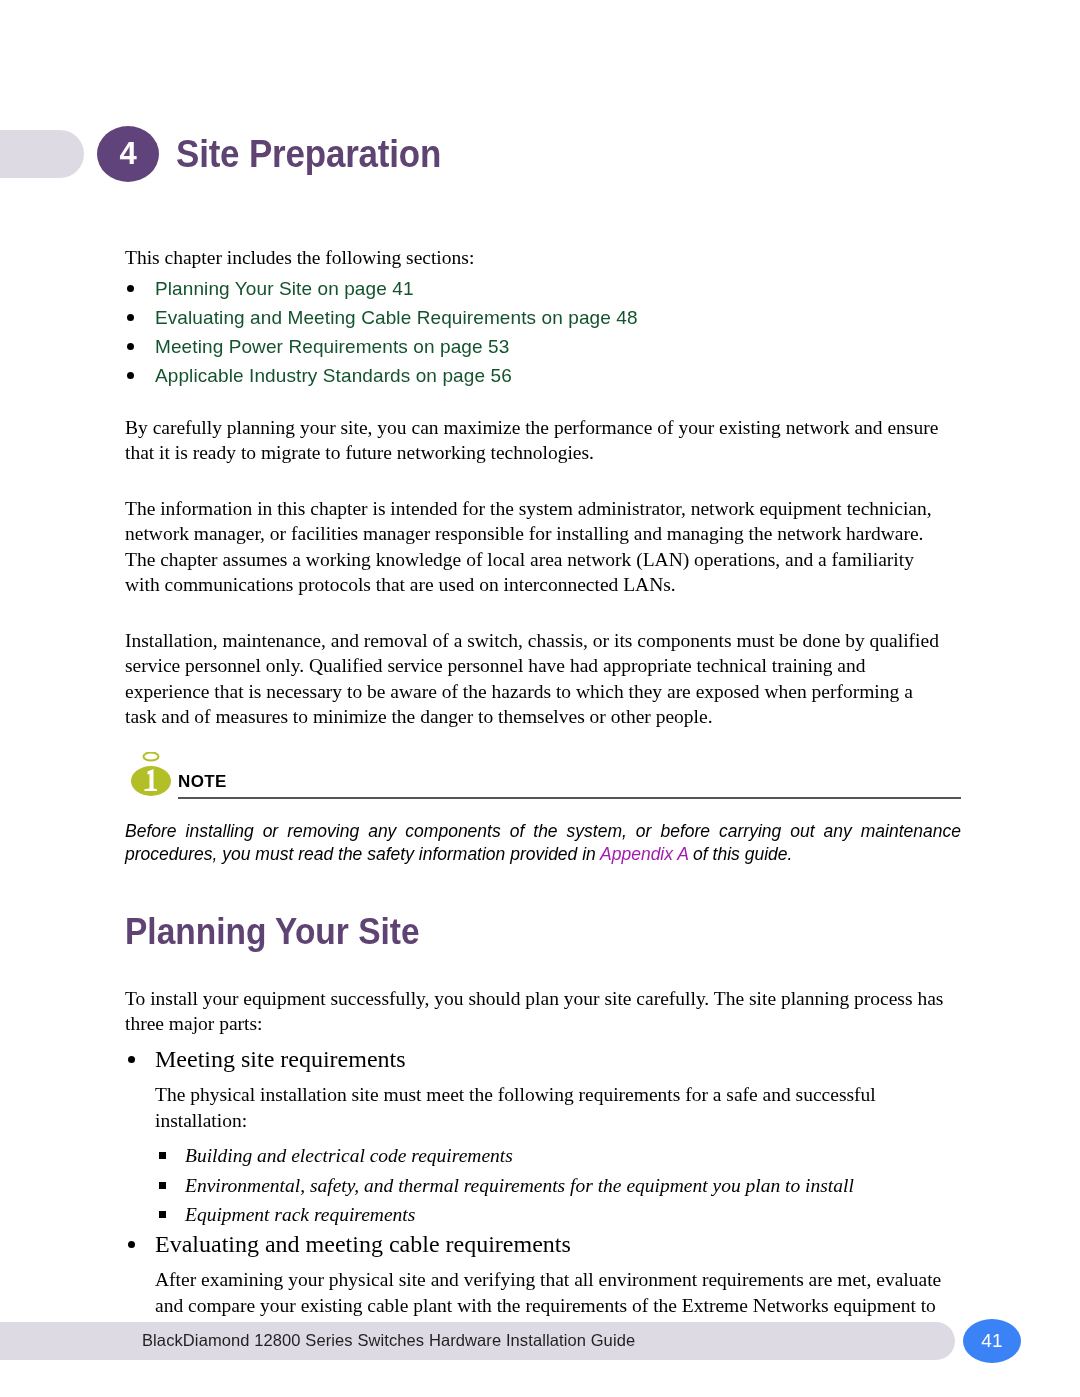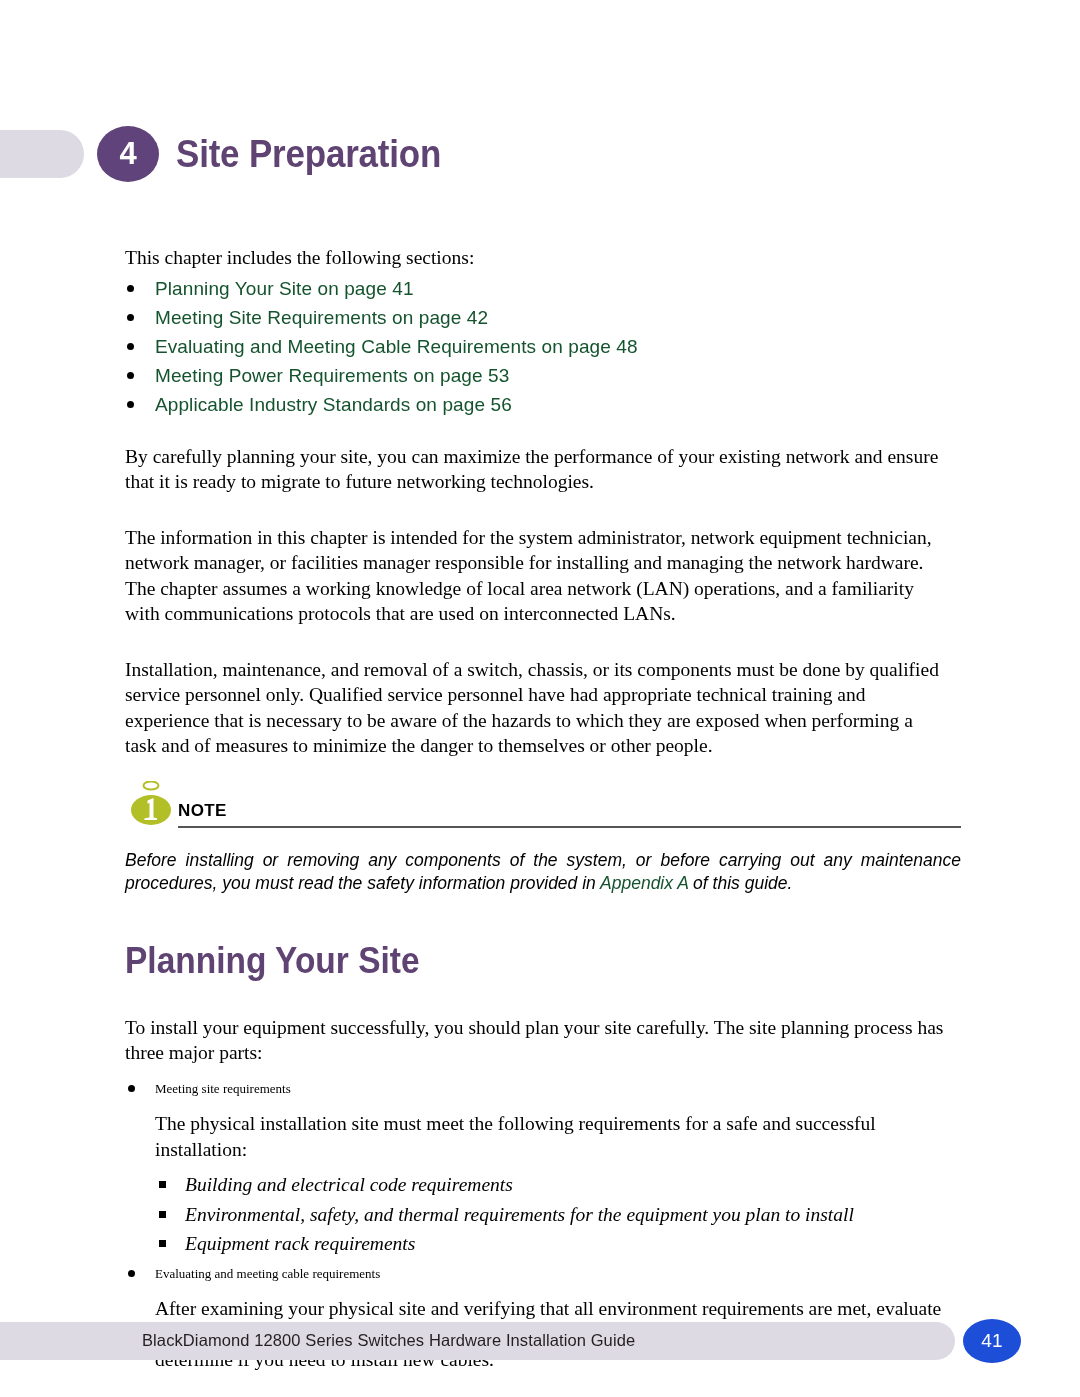--- a/index.html
+++ b/index.html
@@ -112,21 +112,21 @@
 
   
   ul.bullets {
     list-style: none;
     margin: 0;
     padding: 0;
   }
   ul.bullets > li {
     position: relative;
     padding-left: 30px;
-    font-size: 13px;
+    font-size: 24px;
     line-height: 25.5px;
     margin-bottom: 0;
   }
   ul.bullets > li .dot {
     position: absolute;
     left: 3px;
     top: 9px;
     width: 7px;
     height: 7px;
     border-radius: 50%;
@@ -196,21 +196,21 @@
   .note-text {
     margin-top: 18px;
     font-family: "Liberation Sans Narrow", "Liberation Sans", sans-serif;
     font-style: italic;
     font-size: 17.5px;
     line-height: 23px;
     color: #000000;
     text-align: justify;
   }
   .note-text .lnk {
-    color: #14532d;
+    color: #a21caf;
   }
 
   
   h2.section {
     margin: 0;
     font-family: "Liberation Sans Narrow", "Liberation Sans", sans-serif;
     font-weight: bold;
     font-size: 36px;
     line-height: 44px;
     color: #5f4372;
@@ -248,21 +248,21 @@
     white-space: nowrap;
     margin-left: 17px;
   }
   .footer-badge {
     position: absolute;
     left: 963px;
     top: -3px;
     width: 58px;
     height: 44px;
     border-radius: 50%;
-    background: #1d4ed8;
+    background: #3b82f6;
     color: #ffffff;
     display: flex;
     align-items: center;
     justify-content: center;
     font-family: "Liberation Sans Narrow", "Liberation Sans", sans-serif;
     font-size: 19px;
     letter-spacing: 0.3px;
   }
 </style>
 </head>
@@ -275,24 +275,20 @@
 </div>
 
 <div class="content">
 
   <p class="body">This chapter includes the following sections:</p>
 
   <ul class="toc">
     <li>
       <span class="dot"></span>
       <span>Planning Your Site on page 41</span>
-    </li>
-    <li>
-      <span class="dot"></span>
-      <span>Meeting Site Requirements on page 42</span>
     </li>
     <li>
       <span class="dot"></span>
       <span>Evaluating and Meeting Cable Requirements on page 48</span>
     </li>
     <li>
       <span class="dot"></span>
       <span>Meeting Power Requirements on page 53</span>
     </li>
     <li>

